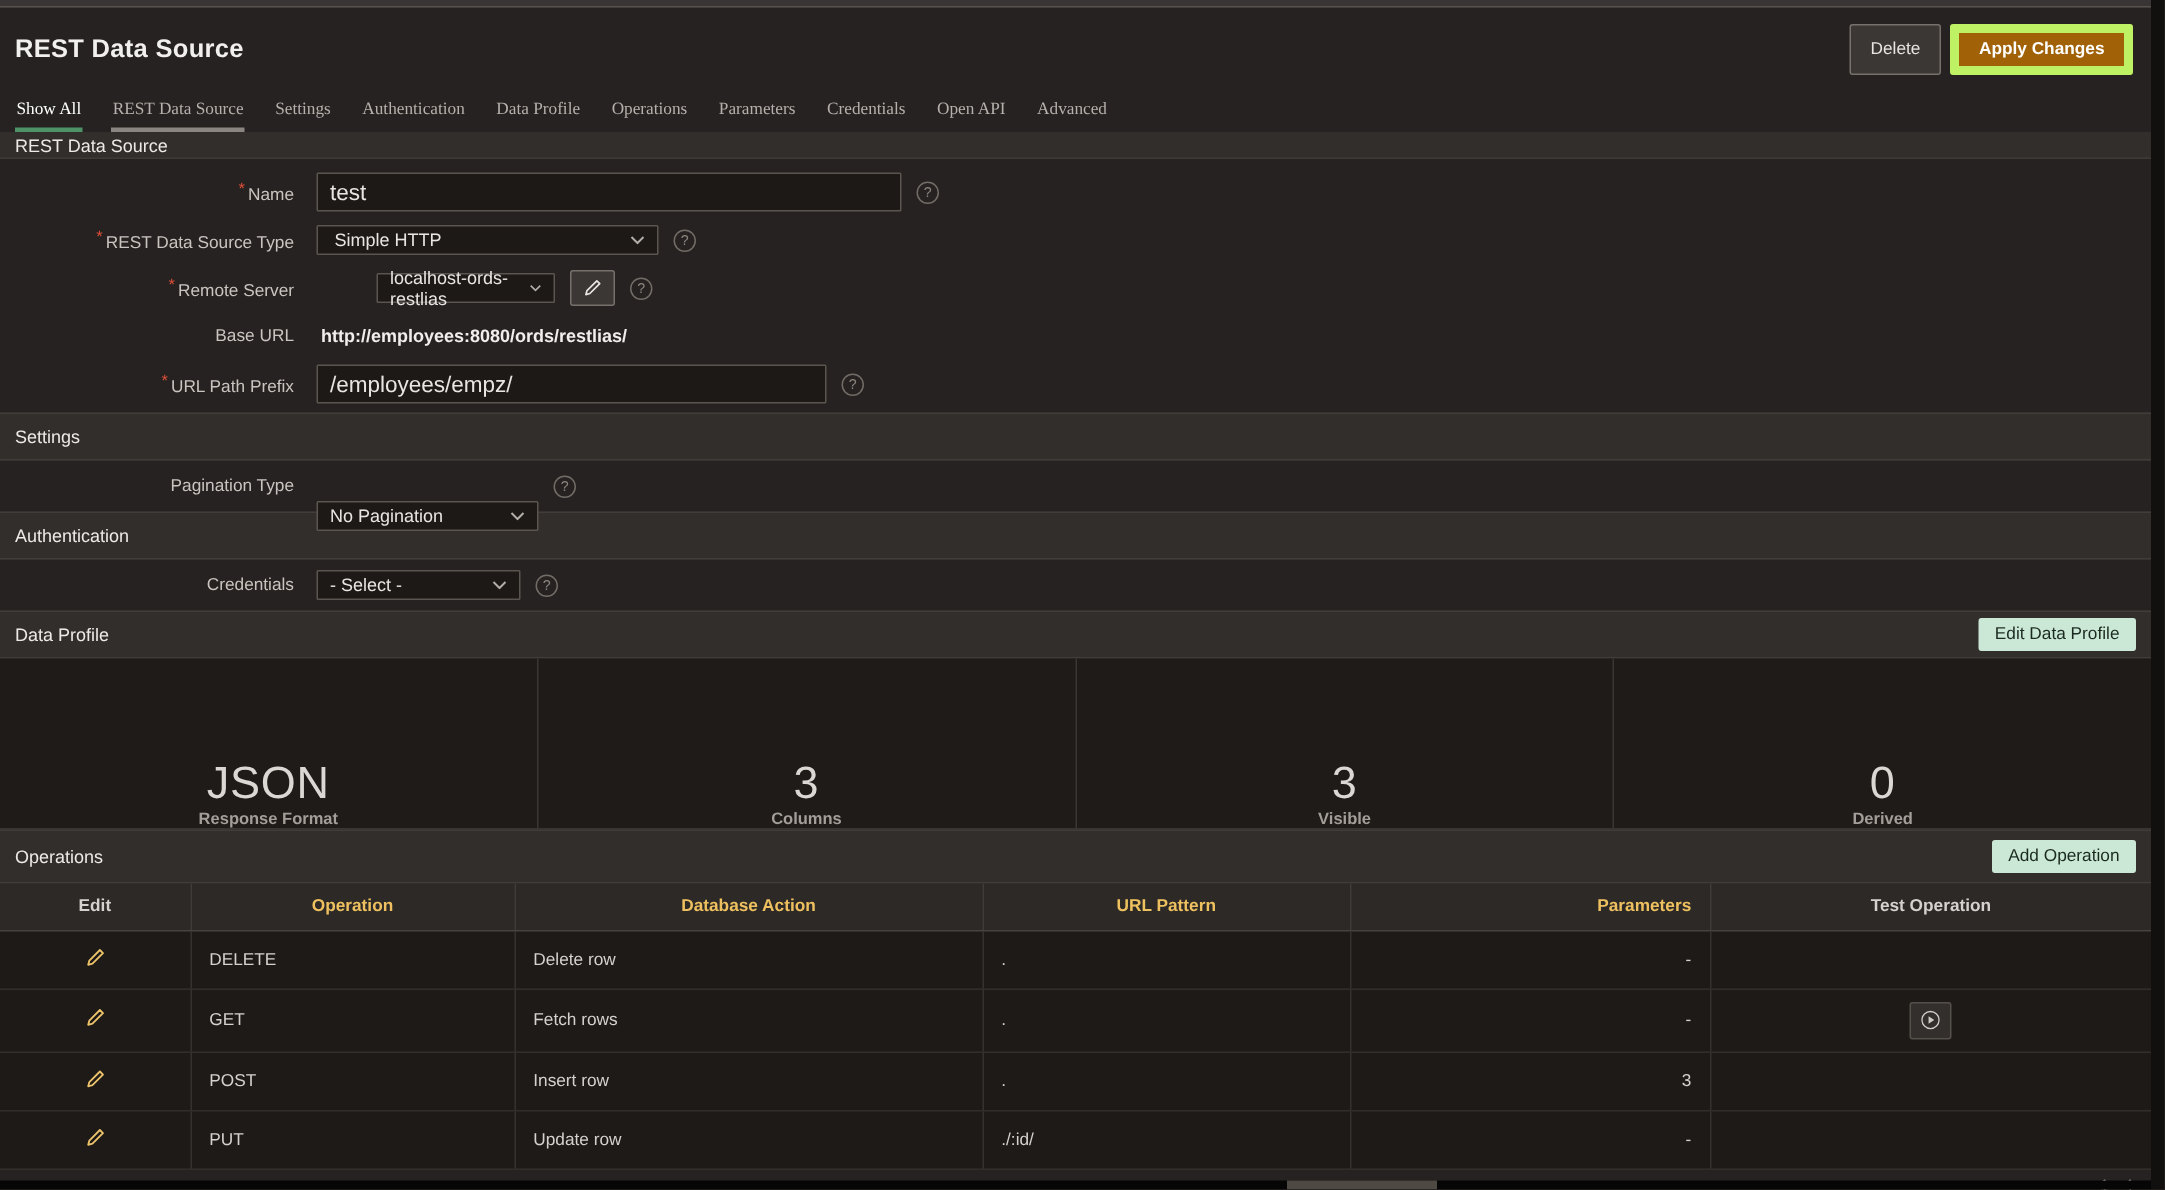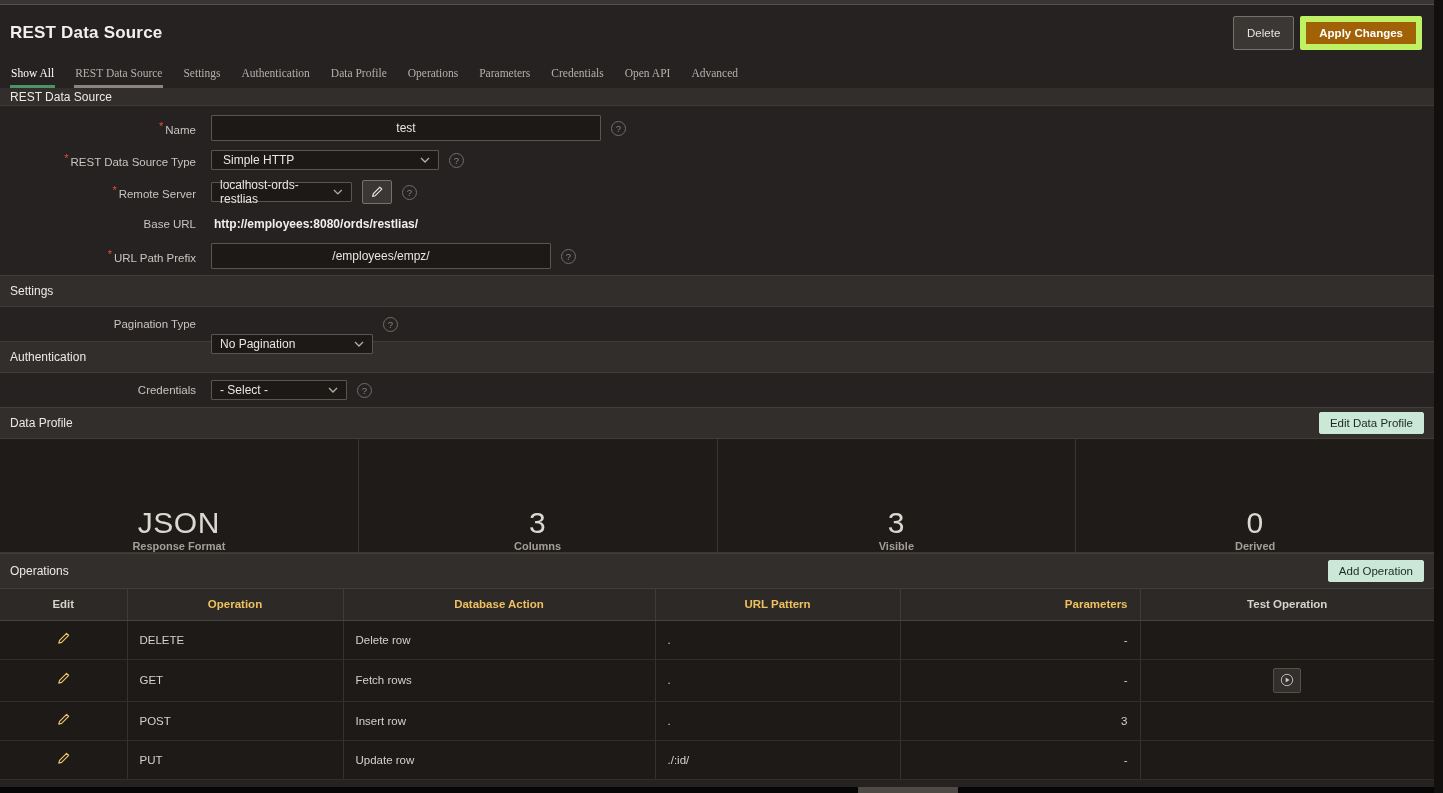--- a/index.html
+++ b/index.html
@@ -33,24 +33,24 @@
   .band.h36 { height:36px; }
 
   
   .form-block { padding-top:6px; }
   .form-block.main { height:169px; }
   .form-block.single { height:34px; padding-top:0; display:flex; align-items:center; width:100%; }
   .form-row { height:32px; display:flex; align-items:center; width:100%; }
   .flabel { width:200px; text-align:right; padding-right:4px; font-size:11.5px; color:#c9c4bf; position:relative; flex:none; }
   .req { color:#e04f38; font-size:11px; vertical-align:4px; margin-right:2px; }
   .fctrl { display:flex; align-items:center; margin-left:11px; gap:10px; }
-  .text-input { background:#1c1917; border:1px solid #5a554f; color:#e8e5e2; font-family:"Liberation Sans",sans-serif; font-size:12px; height:20px; padding:12px 8px; border-radius:1px;text-align:center; }
+  .text-input { background:#1c1917; border:1px solid #5a554f; color:#e8e5e2; font-family:"Liberation Sans",sans-serif; font-size:15px; height:20px; padding:12px 8px; border-radius:1px; }
   .w-name { width:390px; } .w-prefix { width:340px; }
   .select { background:#1c1917; border:1px solid #5a554f; height:20px; display:flex; align-items:center; justify-content:space-between; padding:0 8px; font-size:12px; color:#e8e5e2; cursor:pointer; border-radius:1px; }
-  .w-type { width:228px;padding-left:11px; } .w-remote { width:141px; } .w-pag { width:162px;margin-top:39px; } .w-cred { width:136px; }
+  .w-type { width:228px;padding-left:11px; } .w-remote { width:119px;margin-left:40px; } .w-pag { width:148px;margin-top:39px; } .w-cred { width:136px; }
   .help { width:15px; height:15px; border:1px solid #716c66; border-radius:50%; color:#8b867f; font-size:9.5px; display:flex; align-items:center; justify-content:center; flex:none; cursor:pointer; }
   .icon-btn { background:#3a3734; border:1px solid #76716b; border-radius:2px; width:30px; height:24px; display:flex; align-items:center; justify-content:center; cursor:pointer; }
   .static-val { font-size:12px; font-weight:bold; color:#f0eeec; }
 
   
   .cards { height:114px; display:flex; background:#1e1b19; border-bottom:1px solid #3a3633; }
   .card { flex:1; border-right:1px solid #3a3633; display:flex; flex-direction:column; align-items:center; justify-content:flex-end; }
   .card:last-child { border-right:none; }
   .card-value { font-size:30px; font-weight:300; color:#dbd8d4; letter-spacing:.5px; }
   .card-label { font-size:11px; color:#a39e98;font-weight:bold; }

